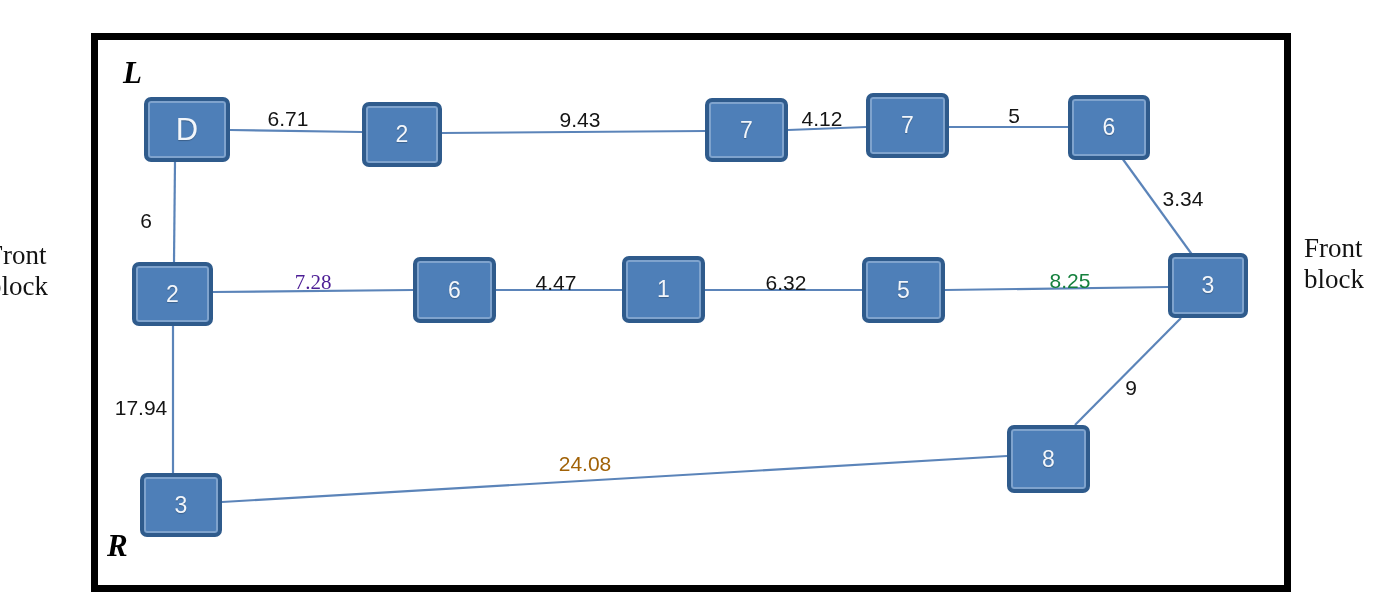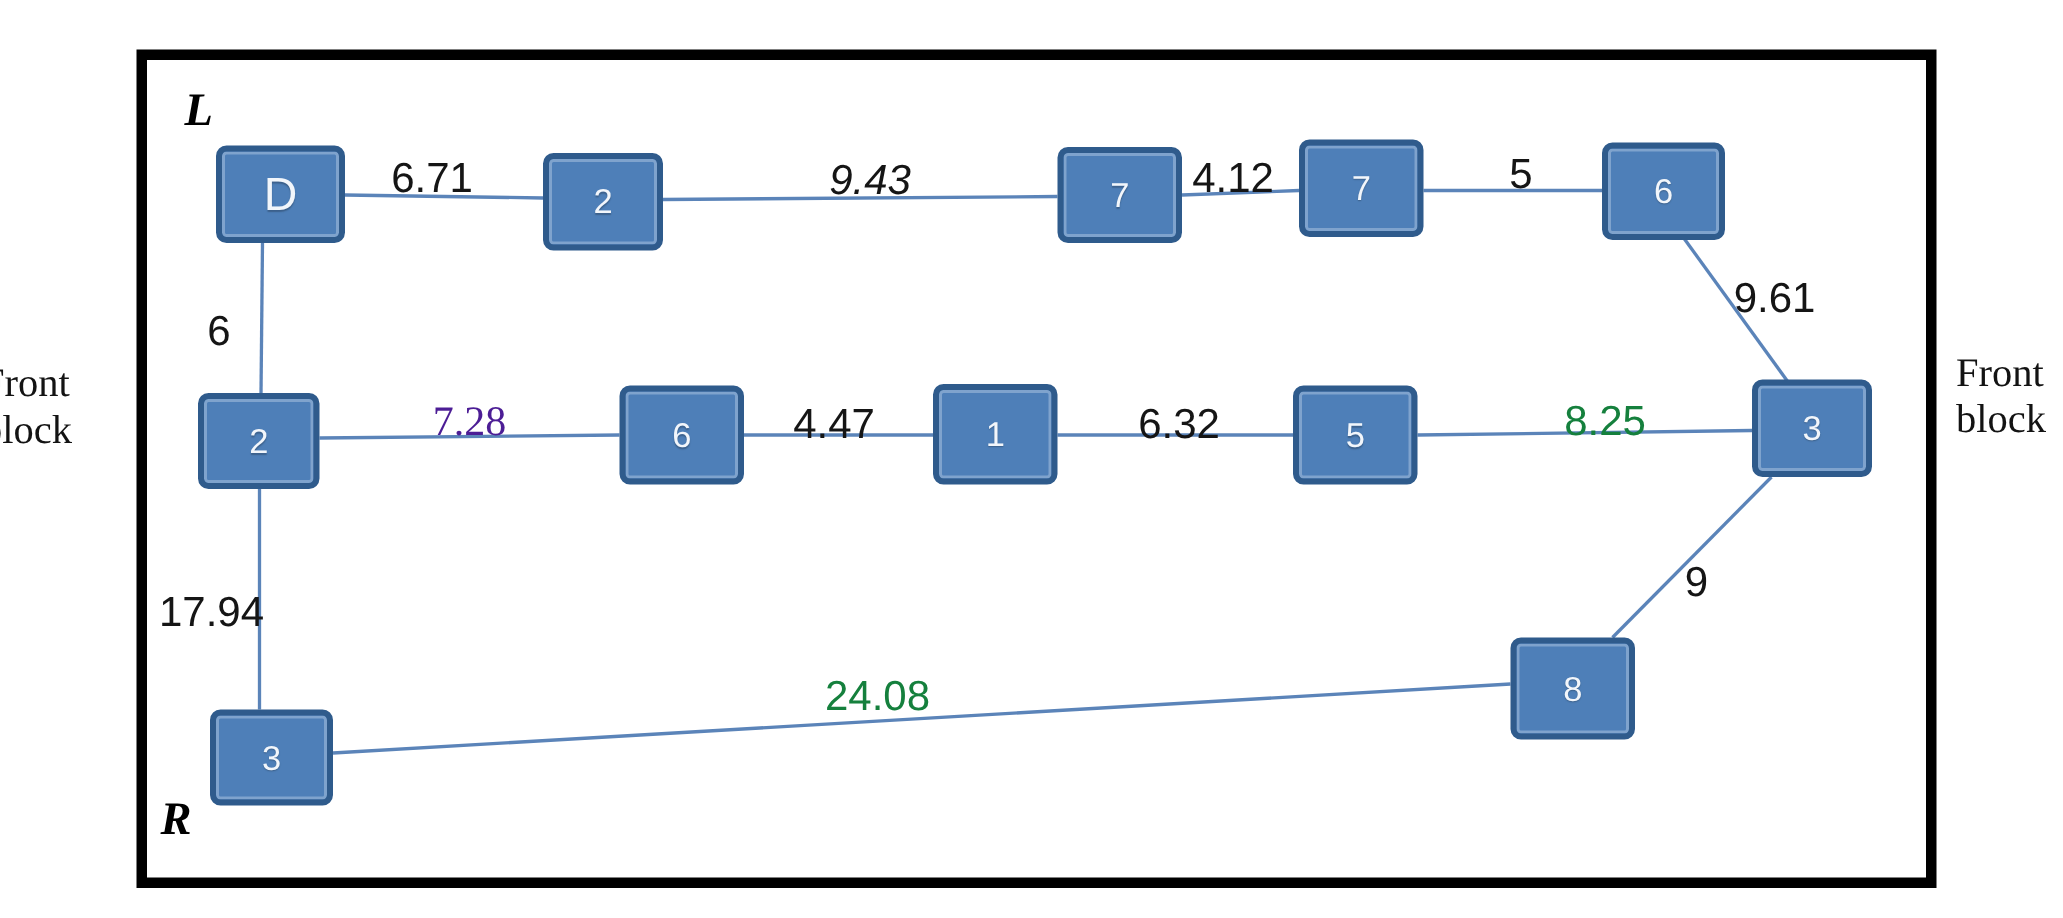--- a/index.html
+++ b/index.html
@@ -30,21 +30,21 @@
     align-items: center;
     justify-content: center;
     color: #f2f6fb;
     font-size: 23px;
     text-shadow: 0 1px 1px rgba(0,0,0,0.25);
   }
   .node.large { font-size: 31px; }
   .edge-label {
     position: absolute;
     transform: translate(-50%, -50%);
-    font-size: 28px;
+    font-size: 21px;
     color: #151515;
     white-space: nowrap;
   }
   .corner-label {
     position: absolute;
     font-family: "Liberation Serif", serif;
     font-weight: bold;
     font-style: italic;
     font-size: 31px;
     color: #000000;
@@ -88,31 +88,31 @@
       <div class="node" style="left: 132px; top: 262px; width: 81px; height: 64px; background: rgb(78, 127, 184); border: 4px solid rgb(47, 91, 140); box-shadow: rgb(127, 163, 205) 0px 0px 0px 2px inset; color: rgb(242, 246, 251);">2</div>
       <div class="node" style="left: 413px; top: 257px; width: 83px; height: 66px; background: rgb(78, 127, 184); border: 4px solid rgb(47, 91, 140); box-shadow: rgb(127, 163, 205) 0px 0px 0px 2px inset; color: rgb(242, 246, 251);">6</div>
       <div class="node" style="left: 622px; top: 256px; width: 83px; height: 67px; background: rgb(78, 127, 184); border: 4px solid rgb(47, 91, 140); box-shadow: rgb(127, 163, 205) 0px 0px 0px 2px inset; color: rgb(242, 246, 251);">1</div>
       <div class="node" style="left: 862px; top: 257px; width: 83px; height: 66px; background: rgb(78, 127, 184); border: 4px solid rgb(47, 91, 140); box-shadow: rgb(127, 163, 205) 0px 0px 0px 2px inset; color: rgb(242, 246, 251);">5</div>
       <div class="node" style="left: 1168px; top: 253px; width: 80px; height: 65px; background: rgb(78, 127, 184); border: 4px solid rgb(47, 91, 140); box-shadow: rgb(127, 163, 205) 0px 0px 0px 2px inset; color: rgb(242, 246, 251);">3</div>
       <div class="node" style="left: 140px; top: 473px; width: 82px; height: 64px; background: rgb(78, 127, 184); border: 4px solid rgb(47, 91, 140); box-shadow: rgb(127, 163, 205) 0px 0px 0px 2px inset; color: rgb(242, 246, 251);">3</div>
       <div class="node" style="left: 1007px; top: 425px; width: 83px; height: 68px; background: rgb(78, 127, 184); border: 4px solid rgb(47, 91, 140); box-shadow: rgb(127, 163, 205) 0px 0px 0px 2px inset; color: rgb(242, 246, 251);">8</div>
     </div>
   <div id="labels-layer">
       <div class="edge-label" style="left: 288px; top: 119px; color: rgb(21, 21, 21);">6.71</div>
-      <div class="edge-label" style="left: 580px; top: 120px; color: rgb(21, 21, 21); font-style: italic;">9.43</div>
+      <div class="edge-label" style="left: 580px; top: 120px; color: rgb(21, 21, 21);">9.43</div>
       <div class="edge-label" style="left: 822px; top: 119px; color: rgb(21, 21, 21);">4.12</div>
       <div class="edge-label" style="left: 1014px; top: 116px; color: rgb(21, 21, 21);">5</div>
-      <div class="edge-label" style="left: 1183px; top: 199px; color: rgb(21, 21, 21);">9.61</div>
+      <div class="edge-label" style="left: 1183px; top: 199px; color: rgb(21, 21, 21);">3.34</div>
       <div class="edge-label" style="left: 146px; top: 221px; color: rgb(21, 21, 21);">6</div>
       <div class="edge-label" style="left: 313px; top: 282px; color: #4c1d95; font-family: Liberation Serif, serif;">7.28</div>
       <div class="edge-label" style="left: 556px; top: 283px; color: rgb(21, 21, 21);">4.47</div>
       <div class="edge-label" style="left: 786px; top: 283px; color: rgb(21, 21, 21);">6.32</div>
       <div class="edge-label" style="left: 1070px; top: 281px; color: #15803d;">8.25</div>
       <div class="edge-label" style="left: 141px; top: 408px; color: rgb(21, 21, 21);">17.94</div>
-      <div class="edge-label" style="left: 585px; top: 464px; color: #15803d; text-align: right;">24.08</div>
+      <div class="edge-label" style="left: 585px; top: 464px; color: #a16207; text-align: right;">24.08</div>
       <div class="edge-label" style="left: 1131px; top: 388px; color: rgb(21, 21, 21);">9</div>
       <div class="corner-label" style="left: 123px; top: 57px;">L</div>
       <div class="corner-label" style="left: 107px; top: 530px;">R</div>
       <div class="side-label" style="left: -12px; top: 240px;">
         <div>Front</div>
         <div>block</div>
       </div>
       <div class="side-label" style="left: 1304px; top: 233px;">
         <div>Front</div>
         <div>block</div>

